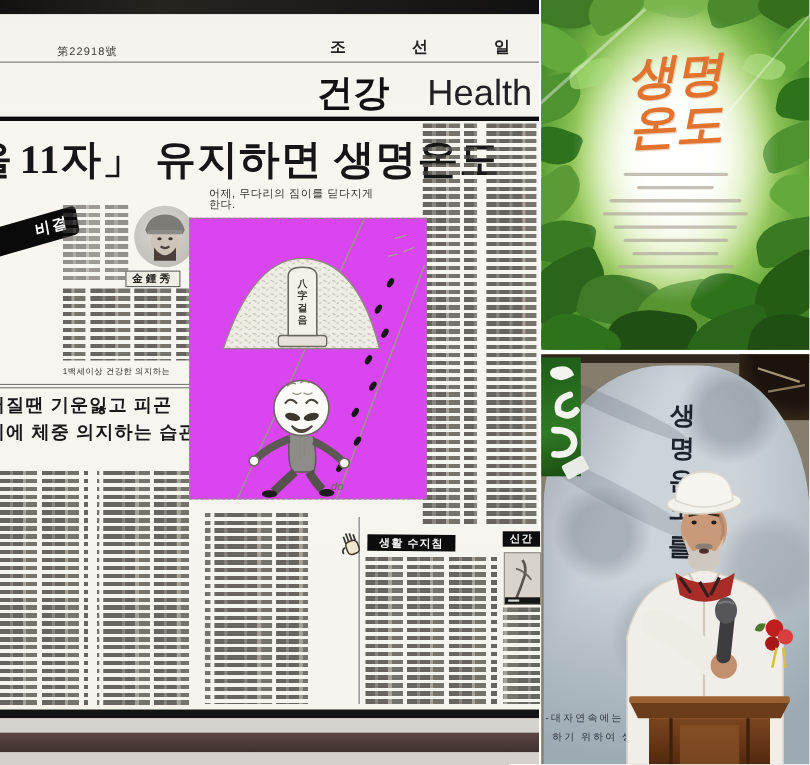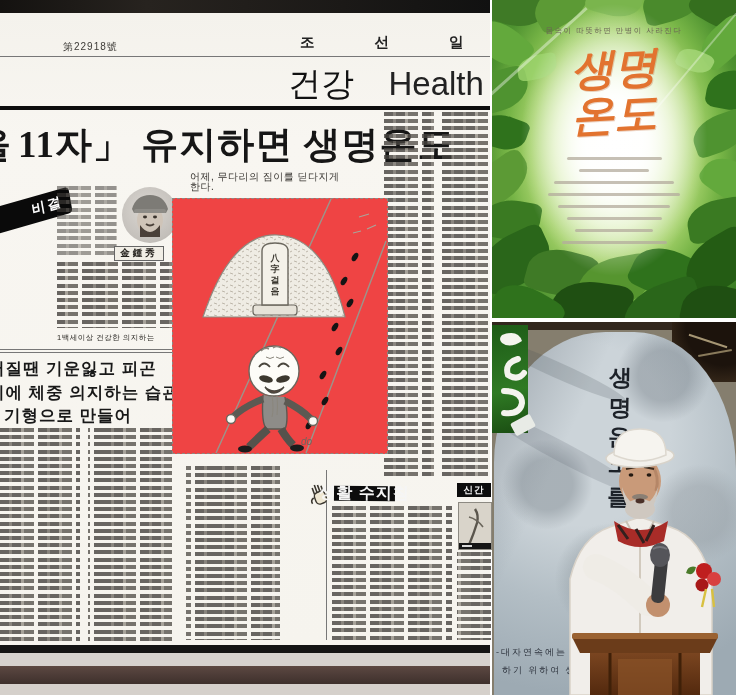--- a/index.html
+++ b/index.html
@@ -28,26 +28,26 @@
   #stone-text .s2{font-size:27px;padding-top:10px;}
 </style>
 </head>
 <body>
 
 <div id="stage">
 
   <div class="abs" style="left:0;top:0;width:490px;height:13px;background:linear-gradient(90deg,#141210,#27231f 30%,#1b1917 70%,#111);"></div>
   <div class="abs" style="left:0;top:13px;width:490px;height:632px;background:linear-gradient(180deg,#f4f2ec,#f8f6f1 20%,#f6f4ee);"></div>
 
-  <div class="abs" style="left:63px;top:40px;font-size:10px;color:#3c3a36;letter-spacing:1px;">第22918號</div>
+  <div class="abs" style="left:52px;top:40px;font-size:10px;color:#3c3a36;letter-spacing:1px;">第22918號</div>
   <div class="abs" style="left:300px;top:33px;font-size:14.5px;font-weight:bold;color:#222;letter-spacing:28px;white-space:nowrap;">조 선 일 보</div>
   <div class="np-rule" style="left:0;top:56px;width:490px;height:1px;"></div>
 
   <div class="abs" style="left:288px;top:62px;white-space:nowrap;">
-    <span style="font-size:33px;font-weight:normal;color:#111;">건강</span>
+    <span style="font-size:33px;font-weight:bold;color:#111;">건강</span>
     <span style="font-size:33px;font-weight:500;color:#222;margin-left:30px;">Health</span>
   </div>
   <div class="abs" style="left:0;top:106px;width:490px;height:4px;background:#0d0d0d;"></div>
 
   <div class="abs serif" id="headline" style="left:-26px;top:120px;">
     <span style="margin-right:6px;">을</span><span>11자」 유지하면 생명온도</span>
   </div>
 
   <div class="tinytxt" style="left:190px;top:172px;width:150px;">어제, 무다리의 짐이를 딛다지게 한다.</div>
 
@@ -75,53 +75,52 @@
     <span style="font-size:9.5px;font-weight:bold;letter-spacing:3px;color:#23201c;">金鍾秀</span>
   </div>
 
   <div class="fuzz f3" style="left:57px;top:262px;width:116px;height:66px;"></div>
   <div class="abs" style="left:57px;top:333px;font-size:7.5px;color:#2b2924;letter-spacing:.5px;">1백세이상 건강한 의지하는</div>
 
   <div class="np-rule" style="left:0;top:349px;width:178px;height:1px;"></div>
   <div class="np-rule" style="left:0;top:352px;width:178px;height:1px;"></div>
   <div class="subhead" style="left:-12px;top:358px;">어질땐 기운잃고 피곤</div>
   <div class="subhead" style="left:-12px;top:382px;">리에 체중 의지하는 습관은</div>
-  <div class="subhead" style="left:4px;top:405px;">기형으로 만들어</div>
 
   <div class="fuzz" style="left:0;top:428px;width:80px;height:214px;"></div>
   <div class="fuzz f2" style="left:88px;top:428px;width:84px;height:214px;"></div>
   <div class="fuzz f3" style="left:186px;top:466px;width:94px;height:174px;"></div>
 
   <div class="np-rule" style="left:326px;top:470px;width:1px;height:170px;"></div>
   <svg class="abs" style="left:306px;top:482px;" width="26" height="26" viewBox="0 0 26 26">
     <g transform="rotate(-20 13 13)">
       <rect x="8" y="10" width="11" height="12" rx="4" fill="#efe7d2" stroke="#3a362e" stroke-width="1.4"></rect>
       <path d="M9 11 V4 M12 10 V2 M15 10 V3 M18 11 V5" stroke="#3a362e" stroke-width="1.6" fill="none"></path>
       <path d="M7 14 Q3 15 4 19" stroke="#3a362e" stroke-width="1.6" fill="none"></path>
     </g>
   </svg>
-  <div class="banner" style="left:334px;top:486px;width:61px;height:15px;font-size:16px;letter-spacing:1px;transform:rotate(.6deg);">
+  <div class="banner" style="left:334px;top:486px;width:80px;height:15px;font-size:10px;letter-spacing:1px;transform:rotate(.6deg);">
     <span>생활 수지침</span>
   </div>
   <div class="fuzz" style="left:332px;top:506px;width:120px;height:134px;"></div>
 
   <div class="banner" style="left:457px;top:483px;width:34px;height:14px;font-size:9.5px;letter-spacing:1px;">
     <span>신간</span>
   </div>
   <div class="abs" style="left:458px;top:502px;width:32px;height:46px;background:#d9d4ca;border:1px solid #8d8a82;">
     <svg width="32" height="46" viewBox="0 0 32 46">
       <path d="M16 6 q4 6 2 14 q-3 10 -8 22" stroke="#5a554c" stroke-width="2.4" fill="none"></path>
       <path d="M10 14 q8 2 14 10" stroke="#6b665c" stroke-width="1.6" fill="none"></path>
       <rect x="0" y="40" width="32" height="6" fill="#151515"></rect>
       <rect x="3" y="42" width="10" height="2" fill="#d8d8d8"></rect>
     </svg>
   </div>
   <div class="fuzz f2" style="left:457px;top:552px;width:34px;height:88px;"></div>
 
-  <div class="abs" style="left:172px;top:198px;width:214px;height:254px;border:1.5px dashed #8a8a84;background:#ef4444;">
+  <div class="abs" style="left:172px;top:198px;width:214px;height:254px;border:1.5px dashed #8a8a84;background:#d946ef;">
     <svg width="214" height="254" viewBox="0 0 214 254">
       <defs>
         <pattern id="stip" width="8" height="6" patternUnits="userSpaceOnUse">
           <path d="M1 2 l3 1 M5 5 l2 -1" stroke="#b0a89a" stroke-width=".8" fill="none"></path>
         </pattern>
       </defs>
 
       <line x1="158" y1="0" x2="43" y2="254" stroke="#9a968c" stroke-width="1.4"></line>
       <line x1="213" y1="42" x2="133" y2="254" stroke="#9a968c" stroke-width="1.4"></line>
       <path d="M186 18 l10 -3 M194 30 l9 -4 M180 34 l8 -2" stroke="#aaa49a" stroke-width="1.2" fill="none"></path>
@@ -204,21 +203,20 @@
       <div class="leaf" style="left:130px;top:285px;width:80px;height:48px;background:#2a661a;transform:rotate(-18deg);border-radius:60% 15% 55% 20%;"></div>
       <div class="leaf" style="left:0px;top:288px;width:70px;height:44px;background:#2f721c;transform:rotate(30deg);border-radius:55% 20% 60% 15%;"></div>
       <div class="leaf" style="left:190px;top:285px;width:66px;height:46px;background:#1f4f12;transform:rotate(12deg);border-radius:60% 15% 55% 20%;"></div>
       <div class="leaf" style="left:25px;top:55px;width:40px;height:24px;background:#9ed46e;opacity:.8;transform:rotate(-10deg);border-radius:60% 15% 55% 20%;"></div>
       <div class="leaf" style="left:185px;top:50px;width:36px;height:22px;background:#a8d87a;opacity:.8;transform:rotate(25deg);border-radius:55% 20% 60% 15%;"></div>
     </div>
     <div class="abs" style="left:0;top:0;width:244px;height:318px;background:radial-gradient(ellipse at 50% 44%,rgba(255,255,255,.96) 0 16%,rgba(255,255,255,.6) 30%,rgba(255,255,255,0) 54%);"></div>
     <div class="abs" style="left:30px;top:-20px;width:3px;height:170px;background:rgba(255,255,255,.4);transform:rotate(48deg);"></div>
     <div class="abs" style="left:200px;top:-30px;width:2px;height:190px;background:rgba(255,255,255,.35);transform:rotate(40deg);"></div>
 
-    <div class="abs" style="left:0;top:26px;width:244px;text-align:center;font-size:7.5px;color:#6b6456;letter-spacing:1.5px;">몸속이 따뜻하면 만병이 사라진다</div>
     <div class="abs serif" style="left:0;top:40px;width:244px;text-align:center;font-size:43px;font-weight:bold;font-style:italic;color:#e2732f;transform:rotate(-3deg);text-shadow:1px 1px 0 rgba(180,80,20,.25);">생명</div>
     <div class="abs serif" style="left:0;top:86px;width:244px;text-align:center;font-size:43px;font-weight:bold;font-style:italic;color:#e2732f;transform:rotate(-3deg);text-shadow:1px 1px 0 rgba(180,80,20,.25);">온도</div>
 
     <div class="abs" style="left:0;top:148px;width:244px;">
       <div class="pline" style="width:95px;"></div>
       <div class="pline" style="width:70px;"></div>
       <div class="pline" style="width:120px;"></div>
       <div class="pline" style="width:132px;"></div>
       <div class="pline" style="width:112px;"></div>
       <div class="pline" style="width:95px;"></div>

